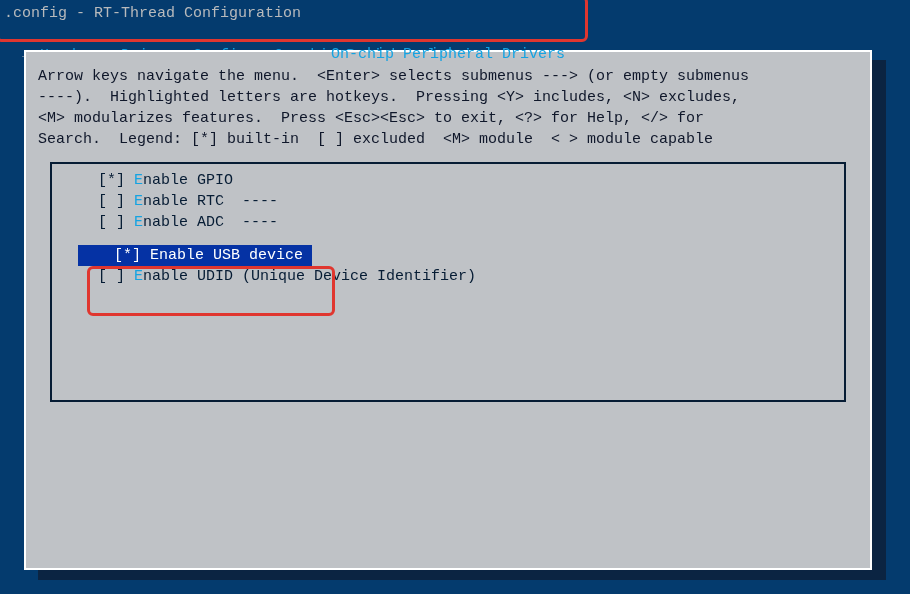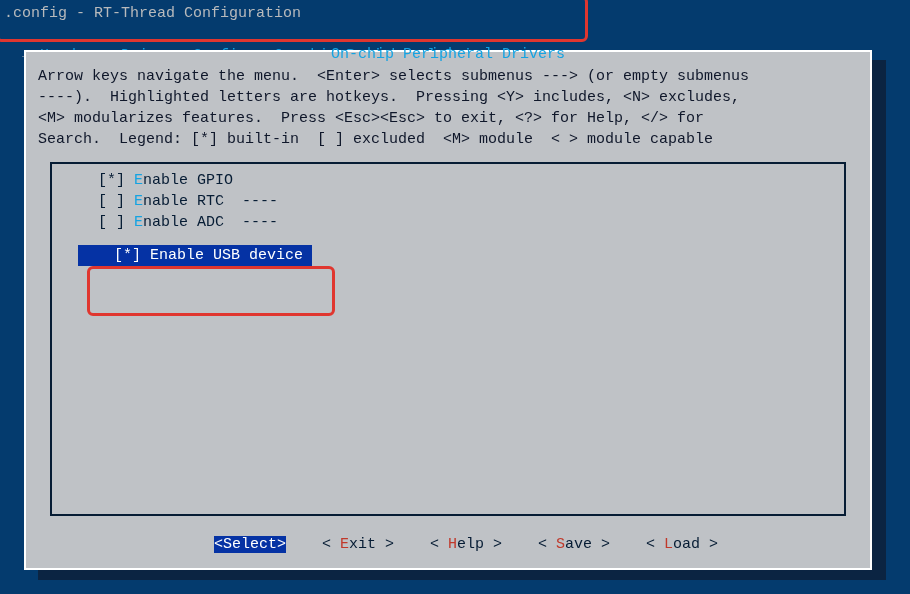--- a/index.html
+++ b/index.html
@@ -57,21 +57,21 @@
     white-space: pre;
   }
   .help {
     color: #0f172a;
     padding: 14px 26px 6px 12px;
     white-space: pre;
   }
   .list-box {
     margin: 6px 24px 0 24px;
     border: 2px solid #061c34;
-    height: 354px;
+    height: 240px;
     padding: 6px 0;
     background: #bfc2c6;
   }
   .row {
     padding: 0 10px;
     white-space: pre;
     color: #061c34;
   }
   .row .hk { color: #14a3e2; } 
   .row.sel {
@@ -112,19 +112,19 @@
   <div class="help"><span>Arrow keys navigate the menu.  &lt;Enter&gt; selects submenus ---&gt; (or empty submenus</span>
 <span>----).  Highlighted letters are hotkeys.  Pressing &lt;Y&gt; includes, &lt;N&gt; excludes,</span>
 <span>&lt;M&gt; modularizes features.  Press &lt;Esc&gt;&lt;Esc&gt; to exit, &lt;?&gt; for Help, &lt;/&gt; for</span>
 <span>Search.  Legend: [*] built-in  [ ] excluded  &lt;M&gt; module  &lt; &gt; module capable</span></div>
 
   <div class="list-box">
     <div class="row">    <span>[*]</span> <span class="hk">E</span><span>nable GPIO</span></div>
     <div class="row">    <span>[ ]</span> <span class="hk">E</span><span>nable RTC  ----</span></div>
     <div class="row">    <span>[ ]</span> <span class="hk">E</span><span>nable ADC  ----</span></div>
     <div class="row row-sel-wrap"><span class="row sel">    <span>[*]</span> <span class="hk">E</span><span>nable USB device</span> </span></div>
+    <div class="row">    <span>[ ]</span> <span class="hk">E</span><span>nable UDID (Unique Device Identifier)</span></div>
   </div>
 
-  <div class="buttons">    <span class="btn-sel">&lt;<span>Select</span>&gt;</span>    &lt; <span class="btn-hk">E</span><span>xit</span> &gt;    &lt; <span class="btn-hk">H</span><span>elp</span> &gt;    &lt; <span class="btn-hk">S</span><span>ave</span> &gt;    &lt; <span class="btn-hk">L</span><span>oad</span> &gt;</div>
 </div>
 
 <div class="hl hl1"></div>
 <div class="hl hl2"></div>
 
 </body></html>

